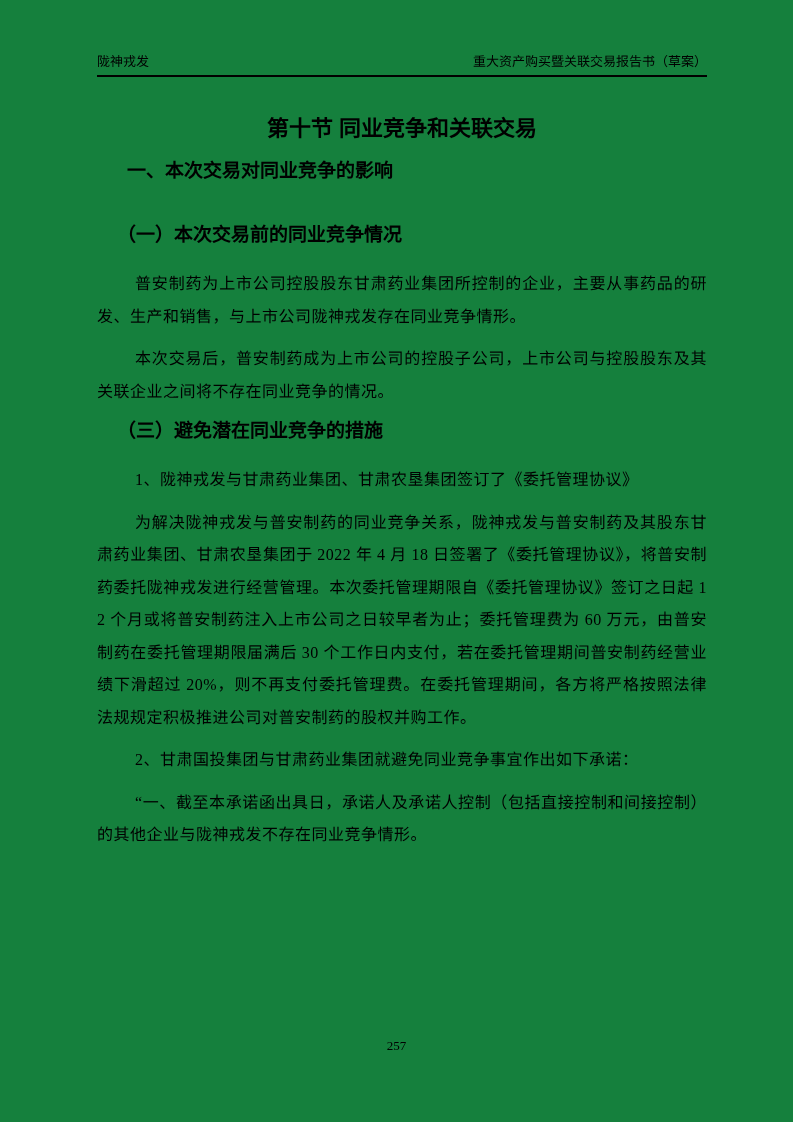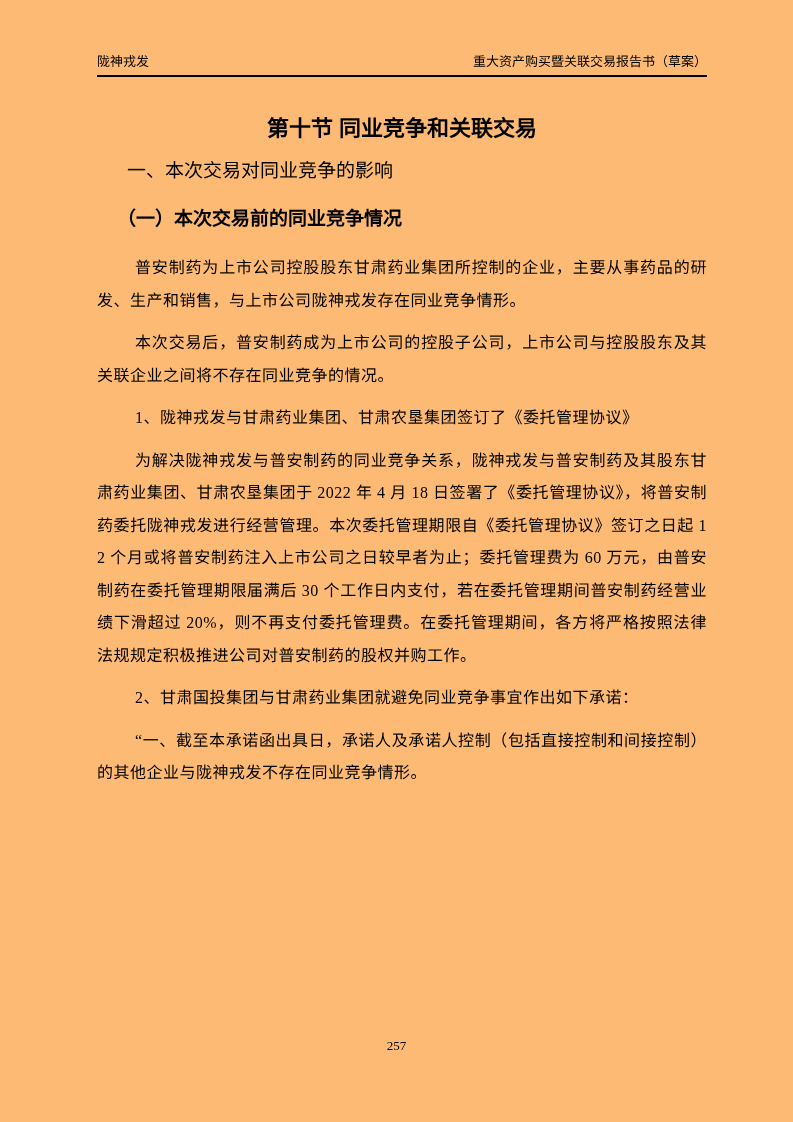--- a/index.html
+++ b/index.html
@@ -5,21 +5,21 @@
   * { box-sizing: border-box; }
   html, body {
     margin: 0;
     padding: 0;
     background: #ffffff;
   }
   .page {
     position: relative;
     width: 793px;
     height: 1122px;
-    background: #fdba74;
+    background: #15803d;
     color: #000000;
     font-family: "Liberation Serif", "DejaVu Serif", serif;
     overflow: hidden;
   }
   
   .page-header {
     position: absolute;
     top: 54px;
     left: 97px;
     right: 86px;
@@ -41,24 +41,24 @@
   .doc-title {
     font-family: "Liberation Sans", "DejaVu Sans", sans-serif;
     font-weight: bold;
     font-size: 22px;
     line-height: 30px;
     text-align: center;
     margin: 38px 0 14px 0;
   }
   .h2 {
     font-family: "Liberation Sans", "DejaVu Sans", sans-serif;
-    font-weight: normal;
+    font-weight: bold;
     font-size: 19px;
     line-height: 26px;
-    margin: 0 0 22px 0;
+    margin: 0 0 38px 0;
     text-indent: 30px;
   }
   .h3 {
     font-family: "Liberation Sans", "DejaVu Sans", sans-serif;
     font-weight: bold;
     font-size: 19px;
     line-height: 26px;
     margin: 0 0 20px 0;
     text-indent: 20px;
   }
@@ -98,20 +98,21 @@
 
     <div class="h2">一、本次交易对同业竞争的影响</div>
 
     <div class="h3">（一）本次交易前的同业竞争情况</div>
 
     <p class="body">普安制药为上市公司控股股东甘肃药业集团所控制的企业，主要从事药品的研发、生产和销售，与上市公司陇神戎发存在同业竞争情形。</p>
 
 
     <p class="body">本次交易后，普安制药成为上市公司的控股子公司，上市公司与控股股东及其关联企业之间将不存在同业竞争的情况。</p>
 
+    <div class="h3">（三）避免潜在同业竞争的措施</div>
 
     <p class="body">1、陇神戎发与甘肃药业集团、甘肃农垦集团签订了《委托管理协议》</p>
 
     <p class="body">为解决陇神戎发与普安制药的同业竞争关系，陇神戎发与普安制药及其股东甘肃药业集团、甘肃农垦集团于 2022 年 4 月 18 日签署了《委托管理协议》，将普安制药委托陇神戎发进行经营管理。本次委托管理期限自《委托管理协议》签订之日起 12 个月或将普安制药注入上市公司之日较早者为止；委托管理费为 60 万元，由普安制药在委托管理期限届满后 30 个工作日内支付，若在委托管理期间普安制药经营业绩下滑超过 20%，则不再支付委托管理费。在委托管理期间，各方将严格按照法律法规规定积极推进公司对普安制药的股权并购工作。</p>
 
     <p class="body">2、甘肃国投集团与甘肃药业集团就避免同业竞争事宜作出如下承诺：</p>
 
     <p class="body">“一、截至本承诺函出具日，承诺人及承诺人控制（包括直接控制和间接控制）的其他企业与陇神戎发不存在同业竞争情形。</p>
 
 

